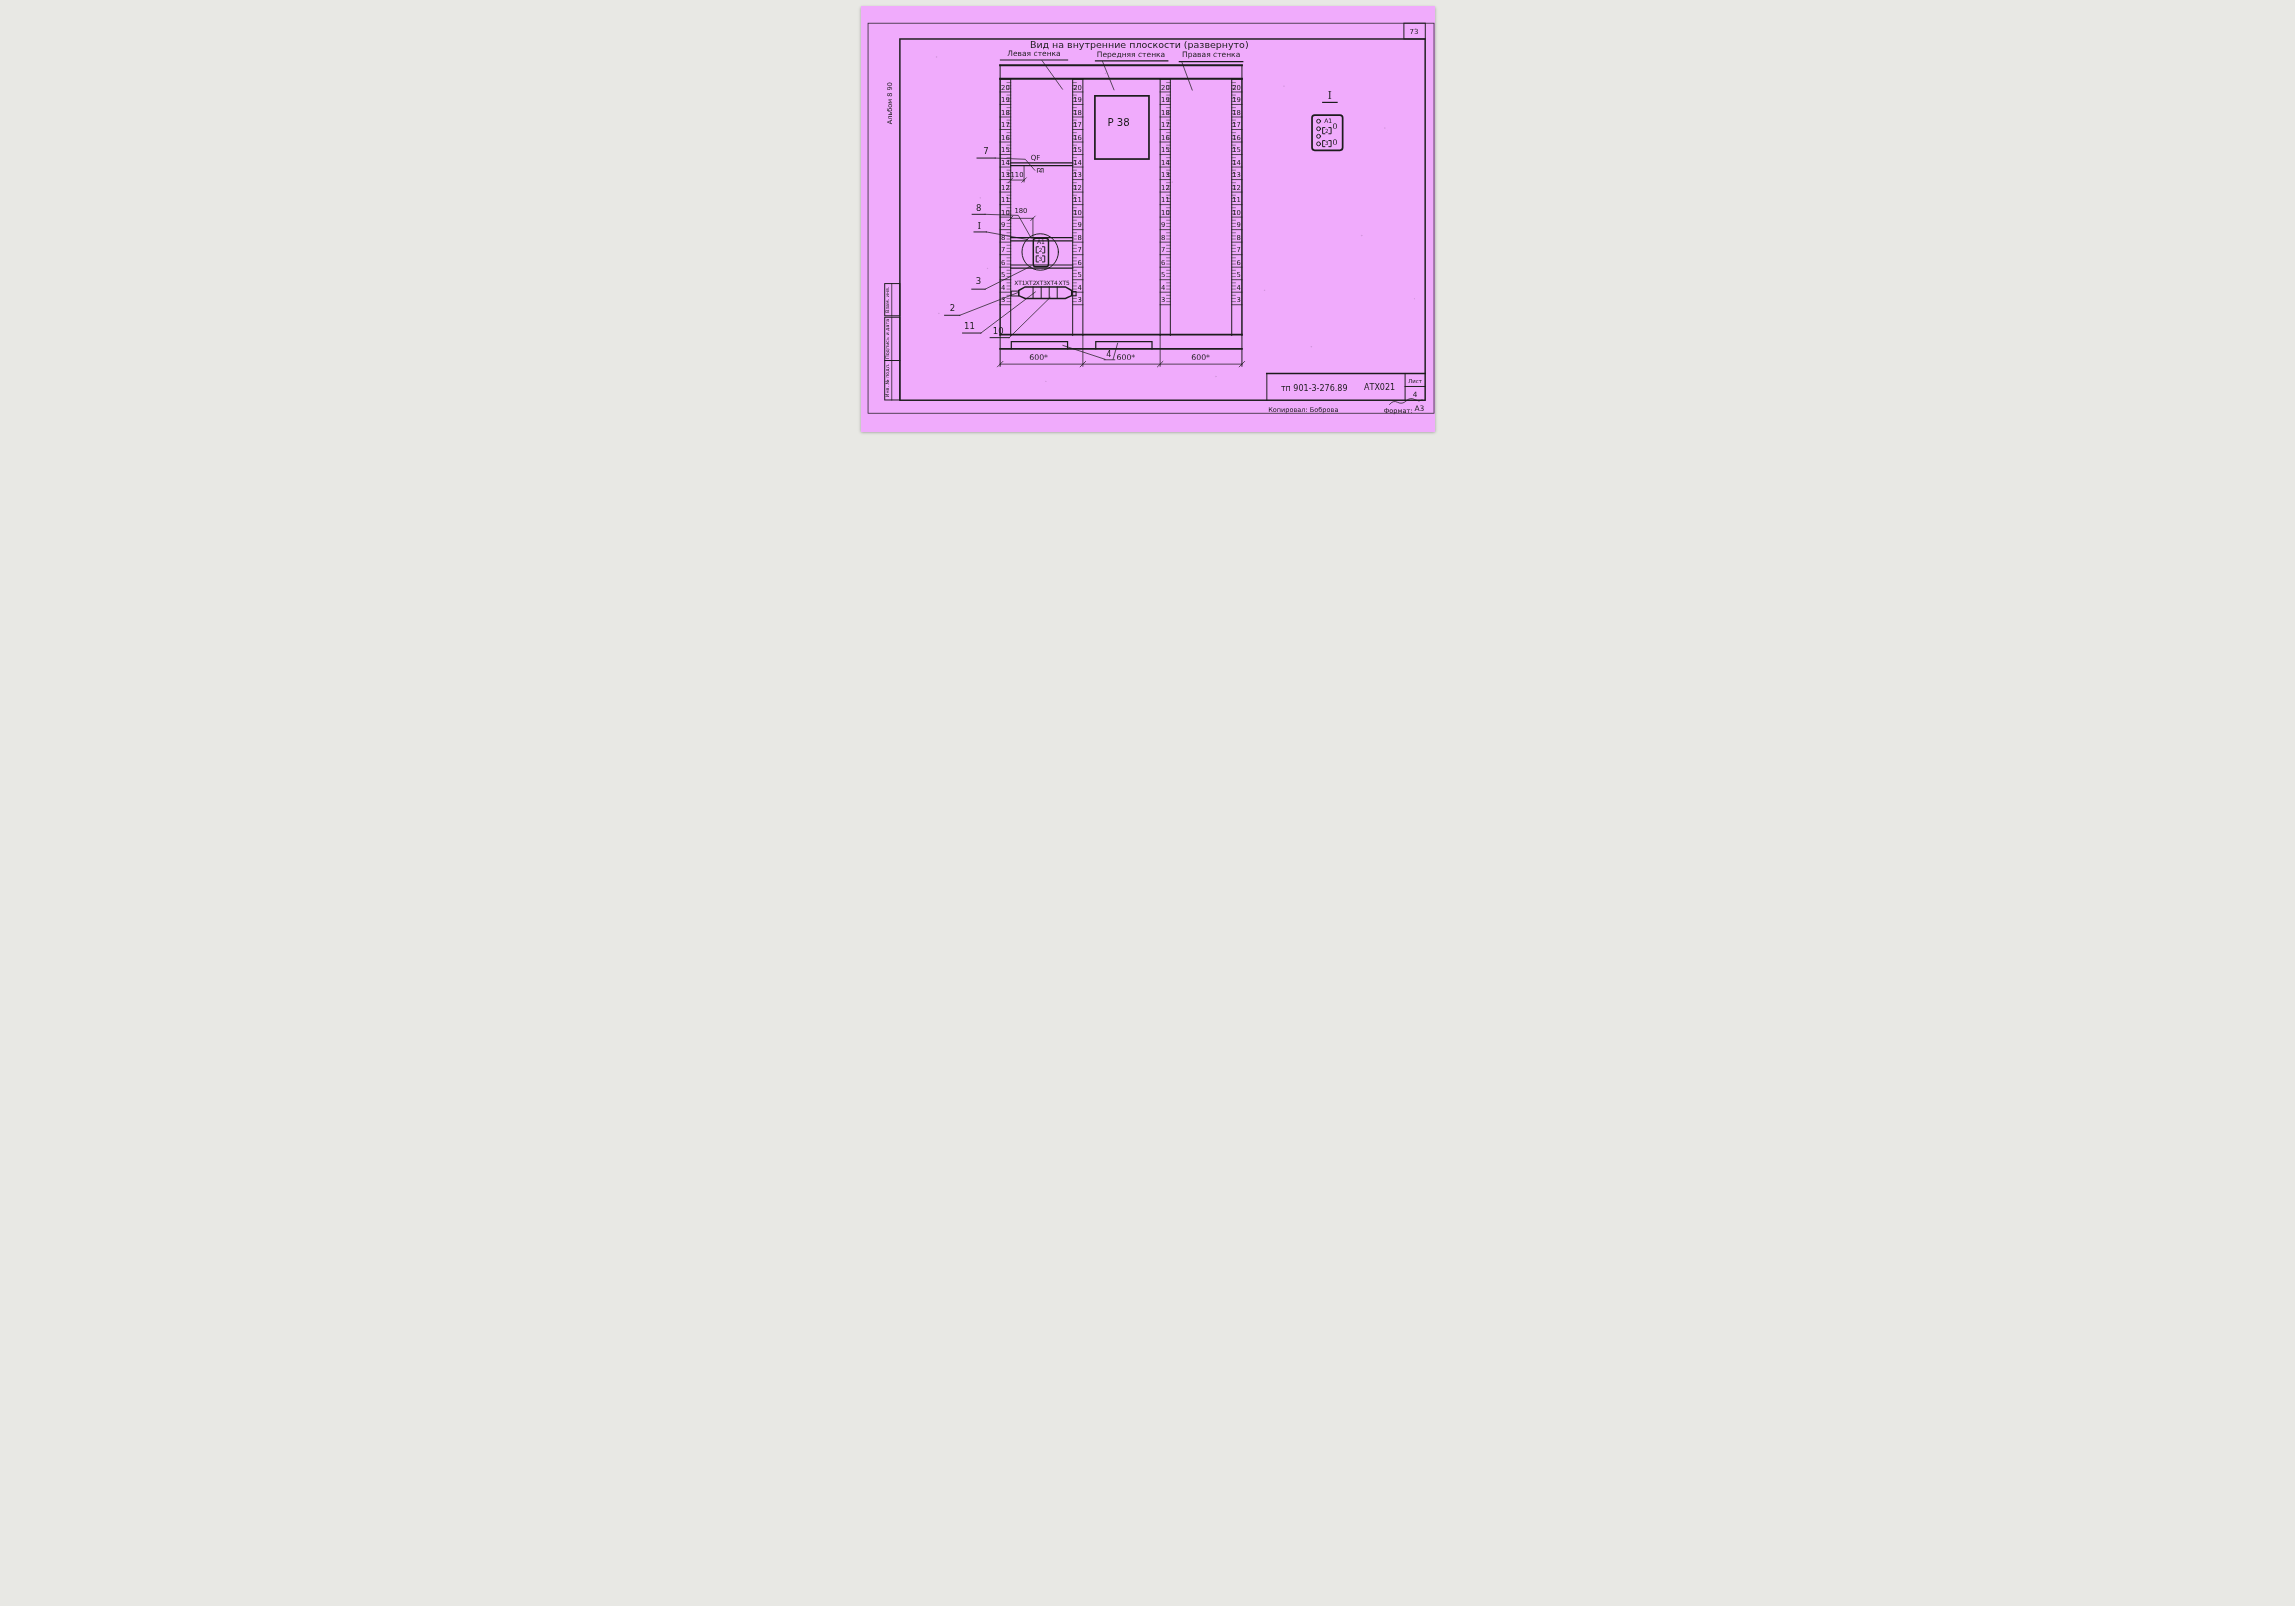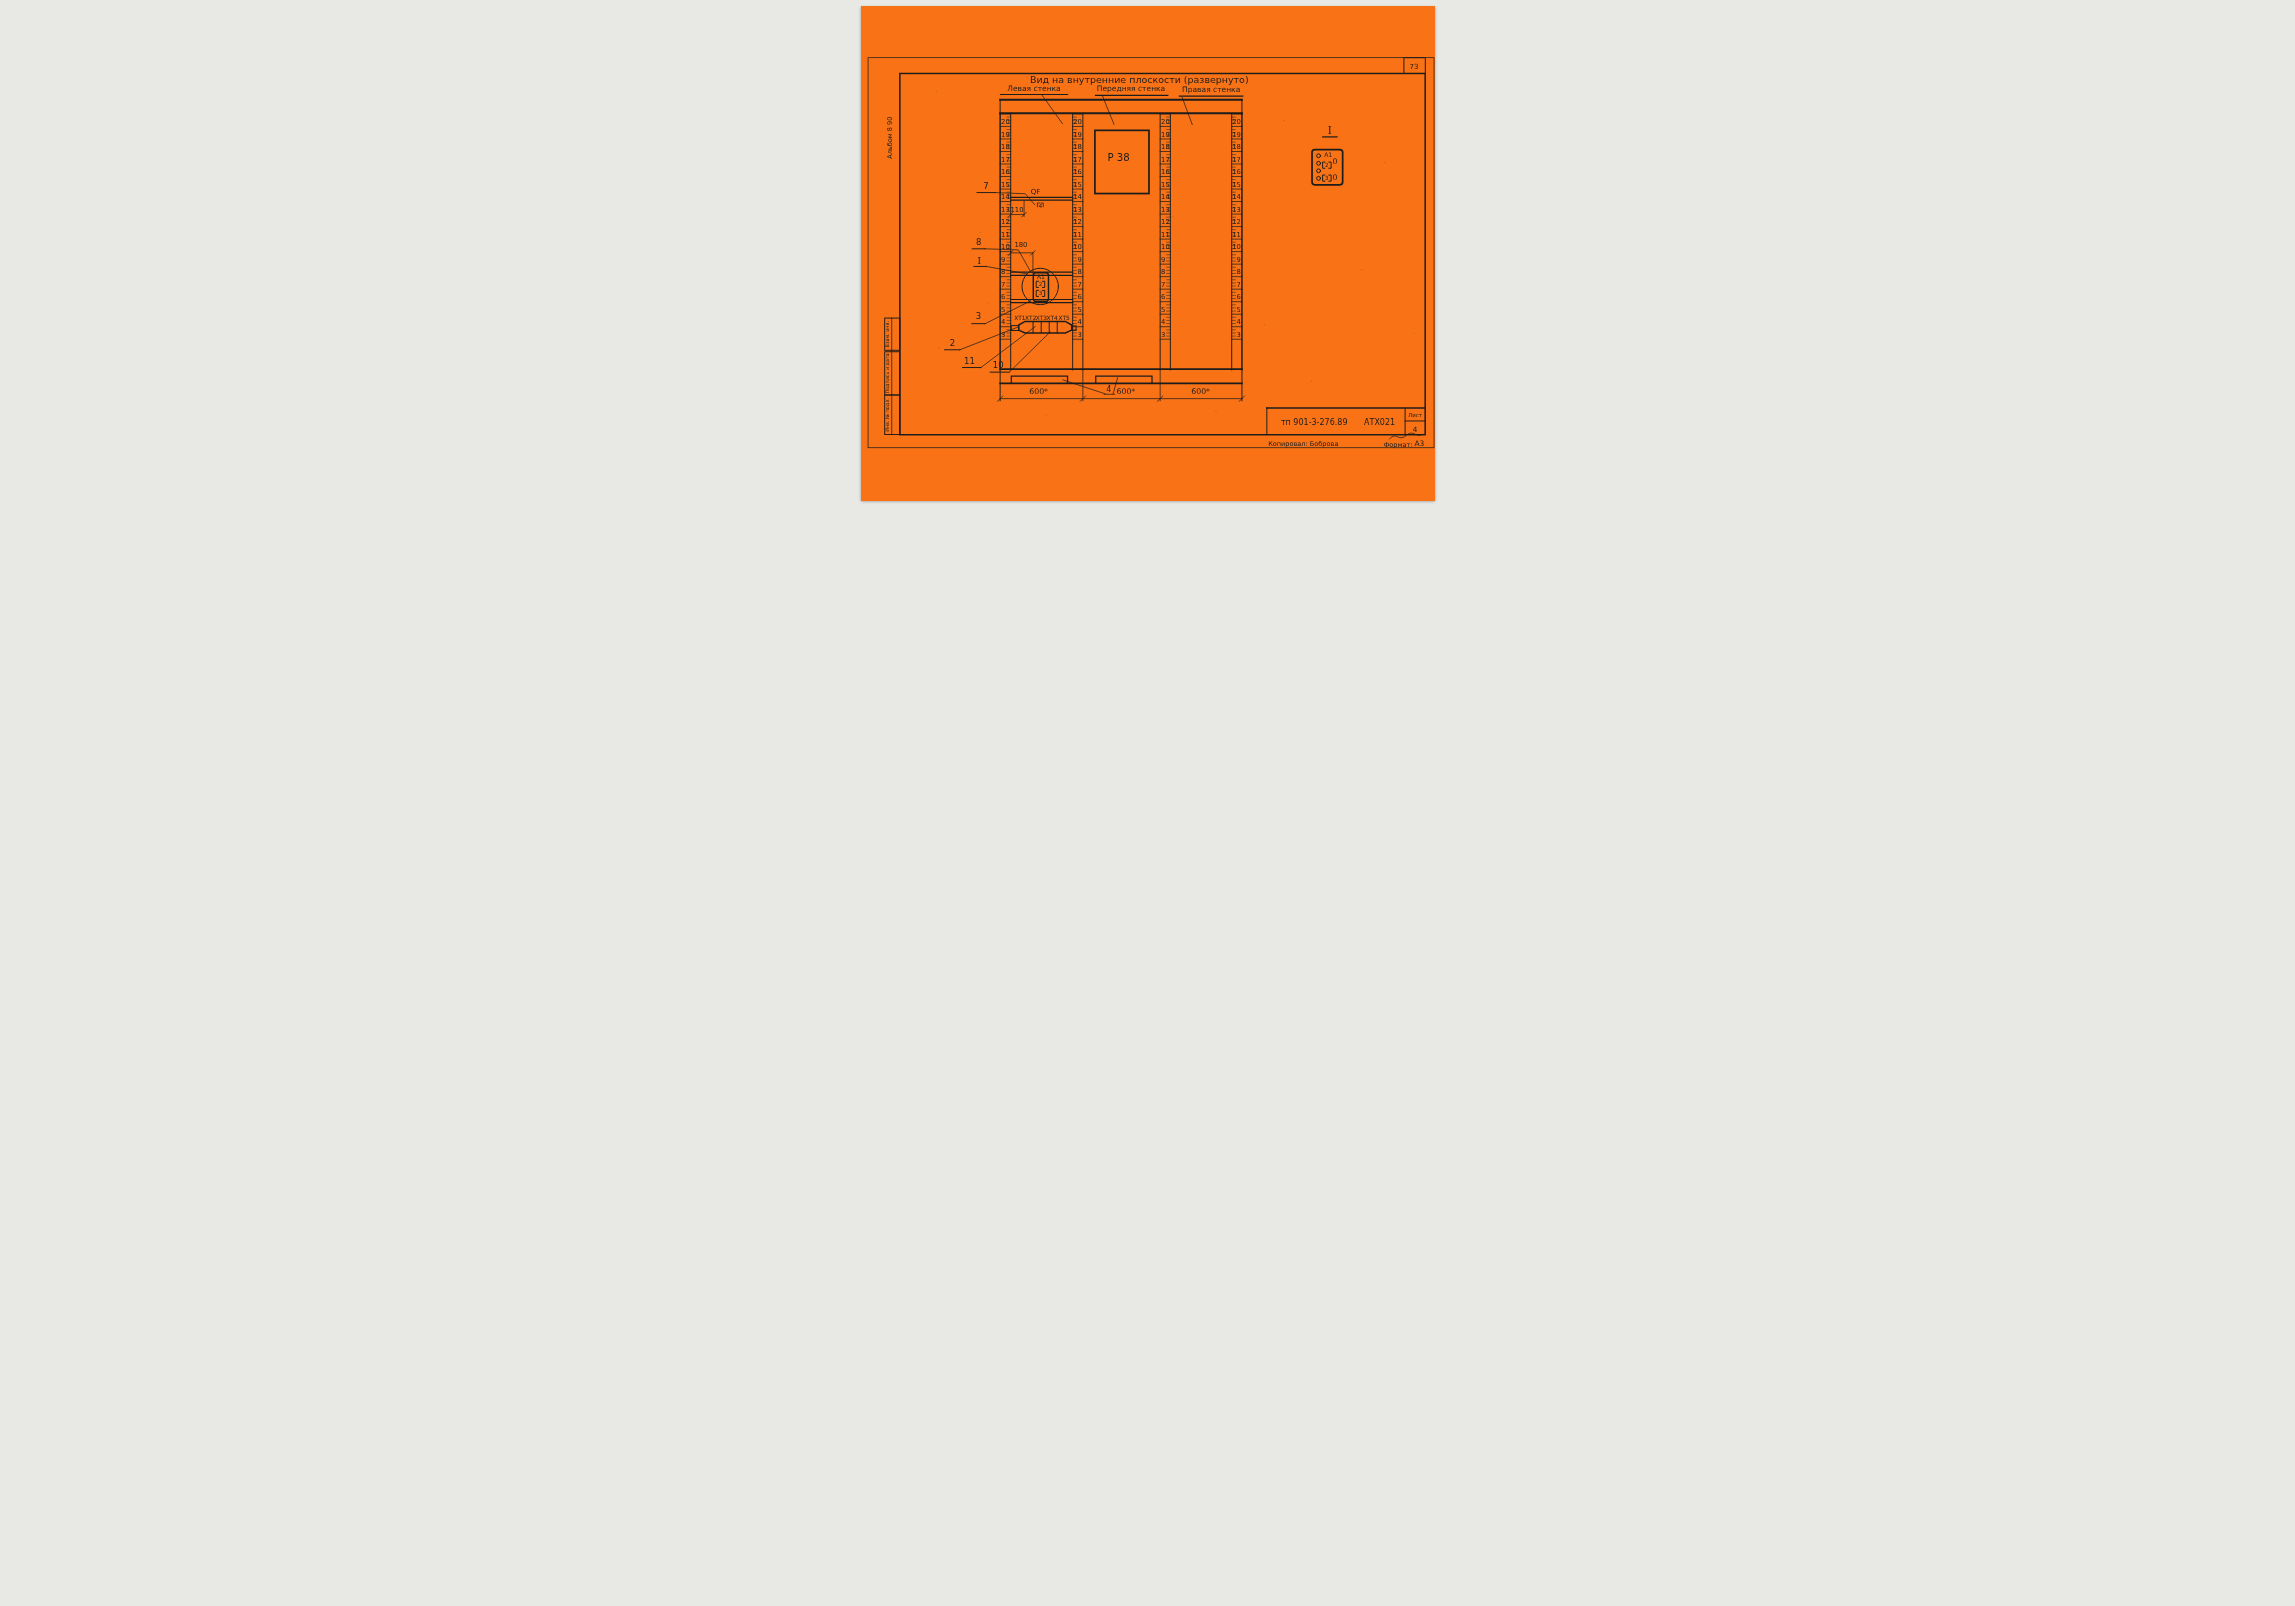--- a/index.html
+++ b/index.html
@@ -1,16 +1,16 @@
 <!DOCTYPE html>
 <html style="font-size:7.8px"><head>
 <meta charset="utf-8">
 <style>
   html,body{margin:0;padding:0;background:#e8e8e4;}
-  .page{position:relative;width:574px;height:495px;margin:5.8px auto;background:#f97316;
+  .page{position:relative;width:574px;height:426px;margin:5.8px auto;background:#f0abfc;
         box-shadow:0 0.5px 2.9px rgba(0,0,0,.35);overflow:hidden;text-align:center;}
   svg{display:block;width:100%;height:100%;}
   line,polyline,rect,circle,ellipse,path,polygon{stroke:#1c1c1c;fill:none;stroke-linecap:square;}
   text{font-family:"DejaVu Sans","Liberation Sans",sans-serif;fill:#1c1c1c;stroke:none;}
   .ser{font-family:"DejaVu Serif","Liberation Serif",serif;}
   .s4{stroke-width:4px}.s6{stroke-width:6px}.s8{stroke-width:8px}.s10{stroke-width:10px}
   .s12{stroke-width:12px}.s14{stroke-width:14px}.s16{stroke-width:16px}
   .f40{font-size:40px}.f44{font-size:44px}.f46{font-size:46px}.f48{font-size:48px}
   .f50{font-size:50px}.f54{font-size:54px}.f56{font-size:56px}.f58{font-size:58px}
   .f60{font-size:60px}.f62{font-size:62px}.f64{font-size:64px}.f66{font-size:66px}

